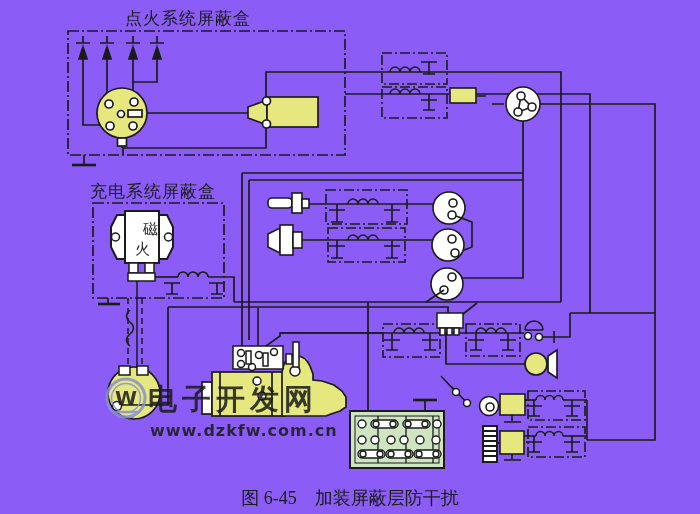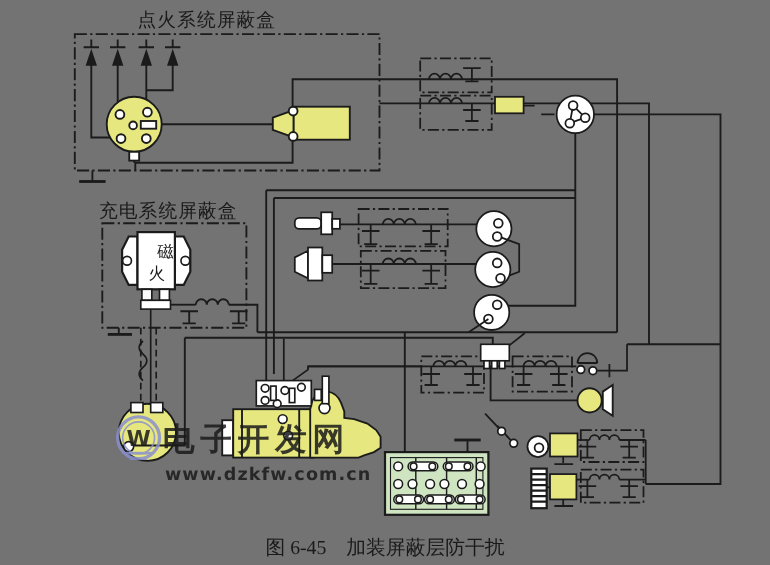--- a/index.html
+++ b/index.html
@@ -1,16 +1,16 @@
 <!DOCTYPE html>
 <html><head>
 <meta charset="utf-8">
 <style>
   html,body{margin:0;padding:0;background:#ffffff;}
-  .page{position:relative;width:700px;height:514px;background:#737373;overflow:hidden;
+  .page{position:relative;width:700px;height:514px;background:#8b5cf6;overflow:hidden;
         font-family:"DejaVu Sans",sans-serif;}
   svg{position:absolute;left:0;top:0;}
   svg text{font-family:"DejaVu Sans","Liberation Sans",sans-serif;fill:#1a1a1a;}
   .lbl{font-size:17px;letter-spacing:1px;}
   .lbl-s{font-size:15px;}
   .cap{font-family:"Liberation Serif","DejaVu Serif",serif;font-size:18px;}
   .wm-name{font-size:29px;font-weight:bold;letter-spacing:5px;}
   .wm-url{font-size:16px;font-weight:bold;letter-spacing:1px;}
   .wm-w{font-size:20px;font-weight:bold;}
 </style>

